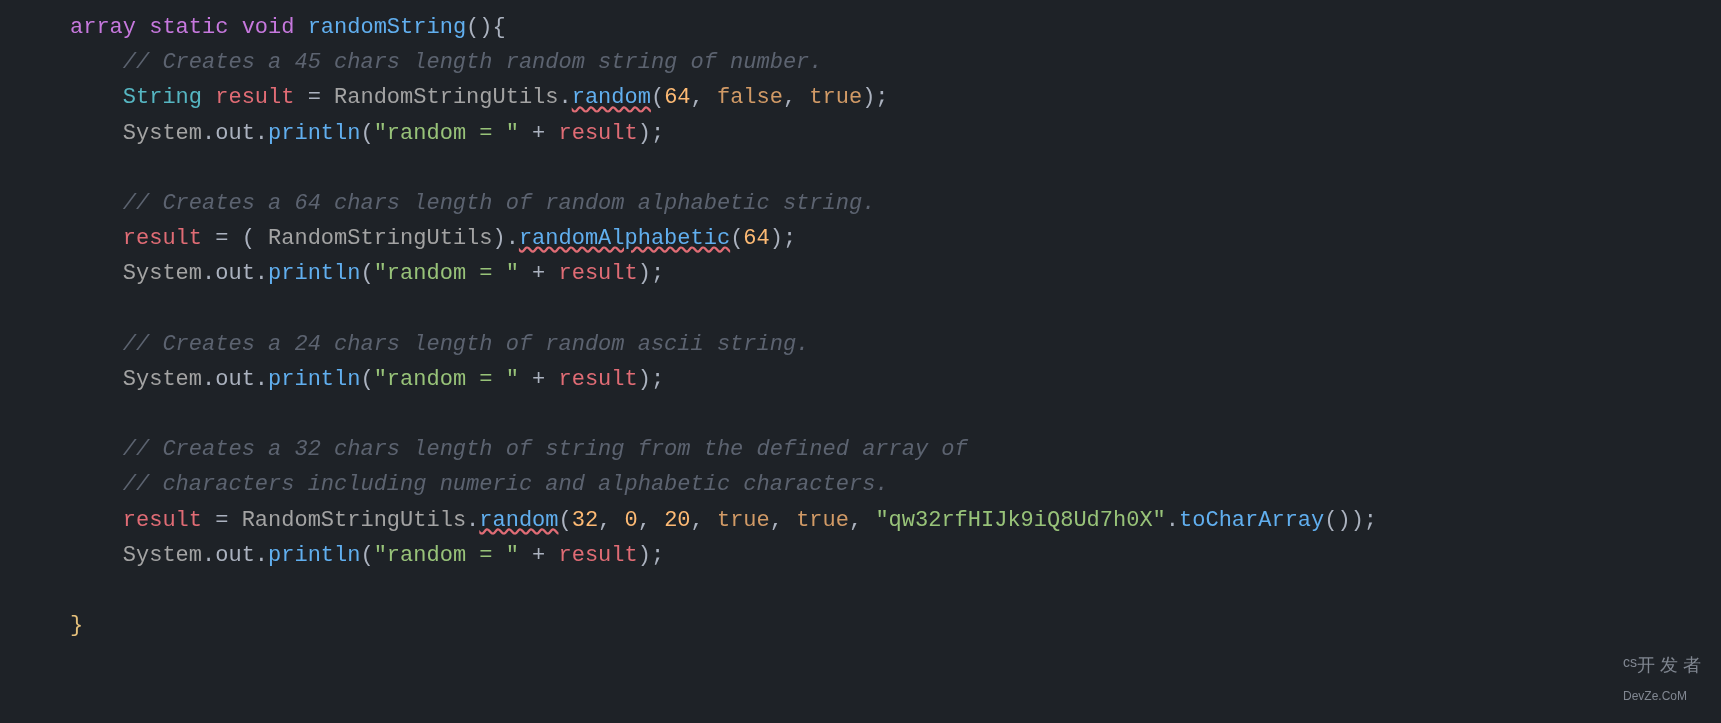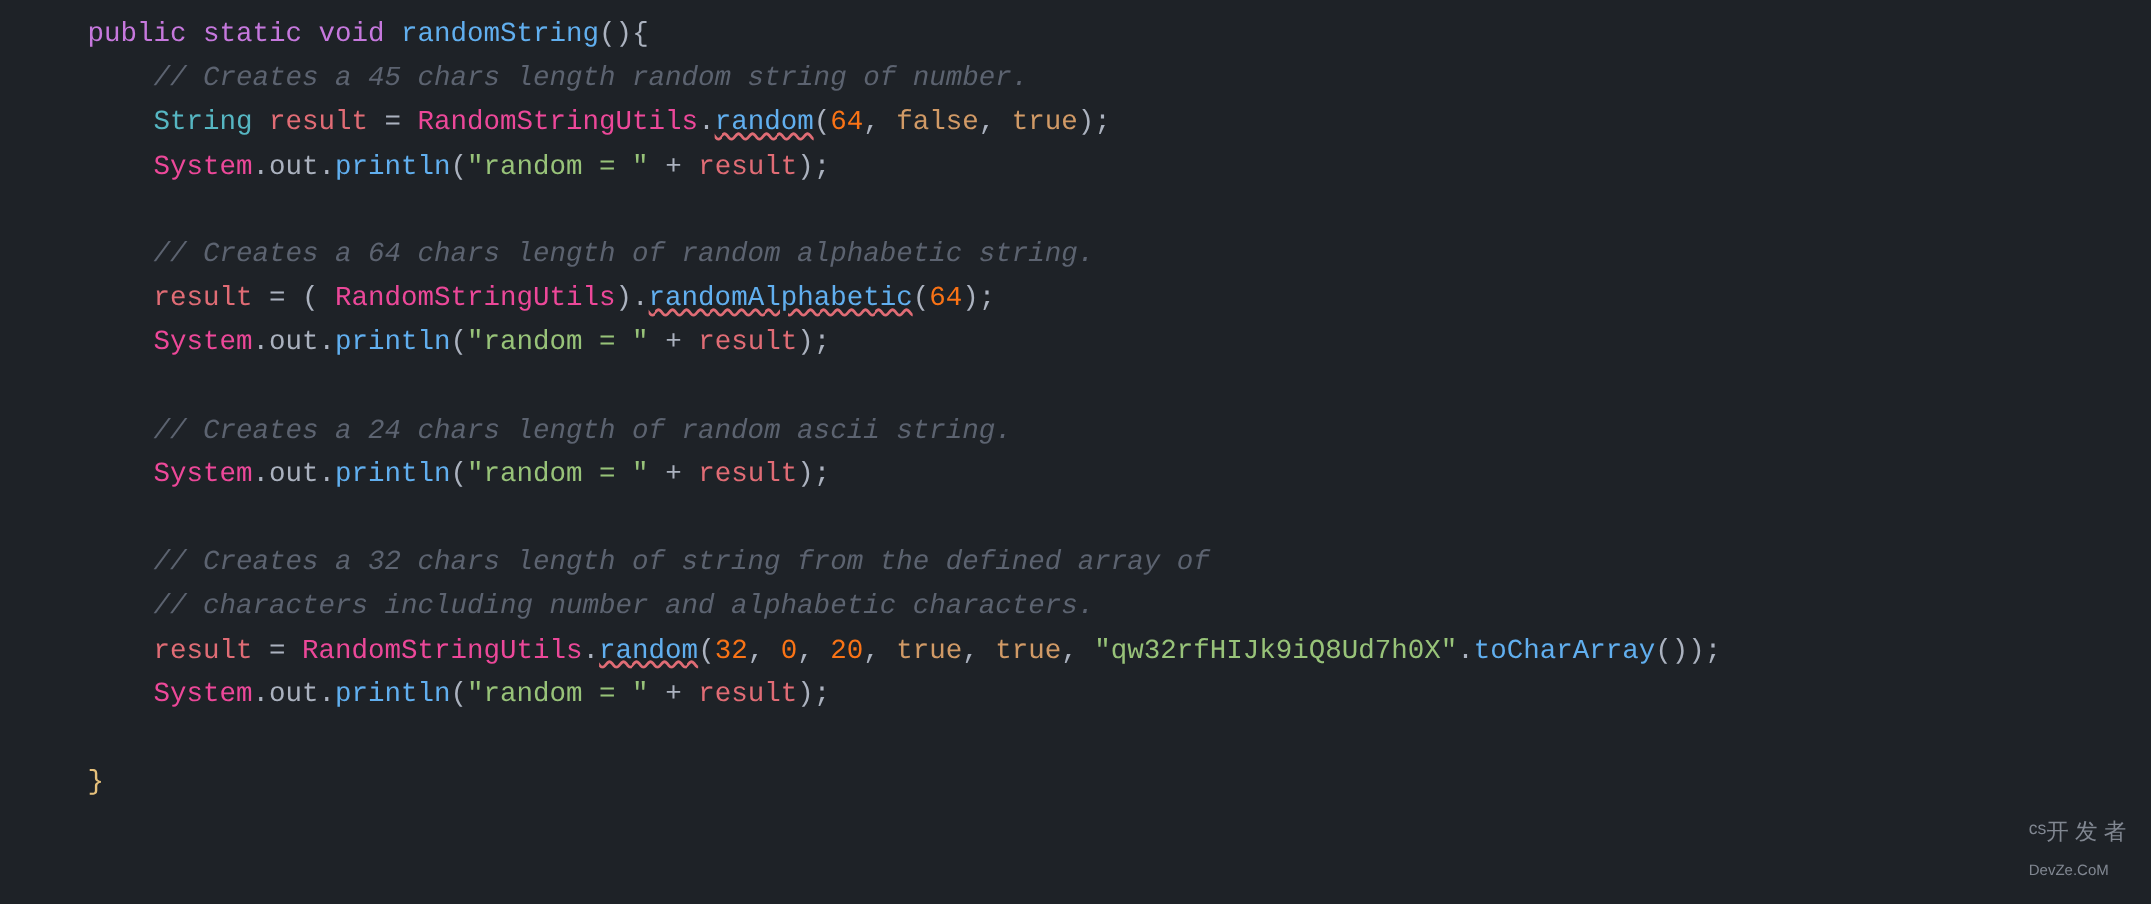--- a/index.html
+++ b/index.html
@@ -23,24 +23,24 @@
       color: #abb2bf;
       min-height: 35px;
     }
     .kw-public { color: #c678dd; }
     .kw-static { color: #c678dd; }
     .kw-void { color: #c678dd; }
     .kw-string-type { color: #56b6c2; }
     .method-name { color: #61afef; }
     .comment { color: #5c6370; font-style: italic; }
     .string-literal { color: #98c379; }
-    .number { color: #f97316; text-align: center; }
+    .number { color: #fdba74; text-align: center; }
     .kw-false { color: #d19a66; }
     .kw-true { color: #d19a66; }
-    .class-name { color: #ec4899; }
+    .class-name { color: #a3a3a3; }
     .var-result { color: #e06c75; }
     .var-result2 { color: #abb2bf; }
     .paren { color: #abb2bf; }
     .method-underline {
       text-decoration: underline;
       text-decoration-color: #e06c75;
       text-decoration-style: wavy;
     }
     .watermark {
       position: absolute;
@@ -56,21 +56,21 @@
       vertical-align: top;
     }
     .brace { color: #e5c07b; }
     .dot { color: #abb2bf; }
   </style>
 </head>
 <body>
 
 <div class="code-container">
 
-  <span class="line"><span class="kw-public">public</span> <span class="kw-static">static</span> <span class="kw-void">void</span> <span class="method-name">randomString</span><span class="paren">(){</span></span>
+  <span class="line"><span class="kw-public">array</span> <span class="kw-static">static</span> <span class="kw-void">void</span> <span class="method-name">randomString</span><span class="paren">(){</span></span>
 
   <span class="line">    <span class="comment">// Creates a 45 chars length random string of number.</span></span>
 
   <span class="line">    <span class="kw-string-type">String</span> <span class="var-result">result</span> <span class="paren">= </span><span class="class-name">RandomStringUtils</span><span class="dot">.</span><span class="method-name method-underline">random</span><span class="paren">(</span><span class="number">64</span><span class="paren">, </span><span class="kw-false">false</span><span class="paren">, </span><span class="kw-true">true</span><span class="paren">);</span></span>
 
   <span class="line">    <span class="class-name">System</span><span class="dot">.</span><span class="var-result2">out</span><span class="dot">.</span><span class="method-name">println</span><span class="paren">(</span><span class="string-literal">"random = "</span> <span class="paren">+ </span><span class="var-result">result</span><span class="paren">);</span></span>
 
   <span class="line"> </span>
 
   <span class="line">    <span class="comment">// Creates a 64 chars length of random alphabetic string.</span></span>
@@ -83,21 +83,21 @@
 
   <span class="line">    <span class="comment">// Creates a 24 chars length of random ascii string.</span></span>
 
 
   <span class="line">    <span class="class-name">System</span><span class="dot">.</span><span class="var-result2">out</span><span class="dot">.</span><span class="method-name">println</span><span class="paren">(</span><span class="string-literal">"random = "</span> <span class="paren">+ </span><span class="var-result">result</span><span class="paren">);</span></span>
 
   <span class="line"> </span>
 
   <span class="line">    <span class="comment">// Creates a 32 chars length of string from the defined array of</span></span>
 
-  <span class="line">    <span class="comment">// characters including number and alphabetic characters.</span></span>
+  <span class="line">    <span class="comment">// characters including numeric and alphabetic characters.</span></span>
 
   <span class="line">    <span class="var-result">result</span> <span class="paren">= </span><span class="class-name">RandomStringUtils</span><span class="dot">.</span><span class="method-name method-underline">random</span><span class="paren">(</span><span class="number">32</span><span class="paren">, </span><span class="number">0</span><span class="paren">, </span><span class="number">20</span><span class="paren">, </span><span class="kw-true">true</span><span class="paren">, </span><span class="kw-true">true</span><span class="paren">, </span><span class="string-literal">"qw32rfHIJk9iQ8Ud7h0X"</span><span class="dot">.</span><span class="method-name">toCharArray</span><span class="paren">());</span></span>
 
   <span class="line">    <span class="class-name">System</span><span class="dot">.</span><span class="var-result2">out</span><span class="dot">.</span><span class="method-name">println</span><span class="paren">(</span><span class="string-literal">"random = "</span> <span class="paren">+ </span><span class="var-result">result</span><span class="paren">);</span></span>
 
   <span class="line"> </span>
 
   <span class="line"><span class="brace">}</span></span>
 
   <div class="watermark">

